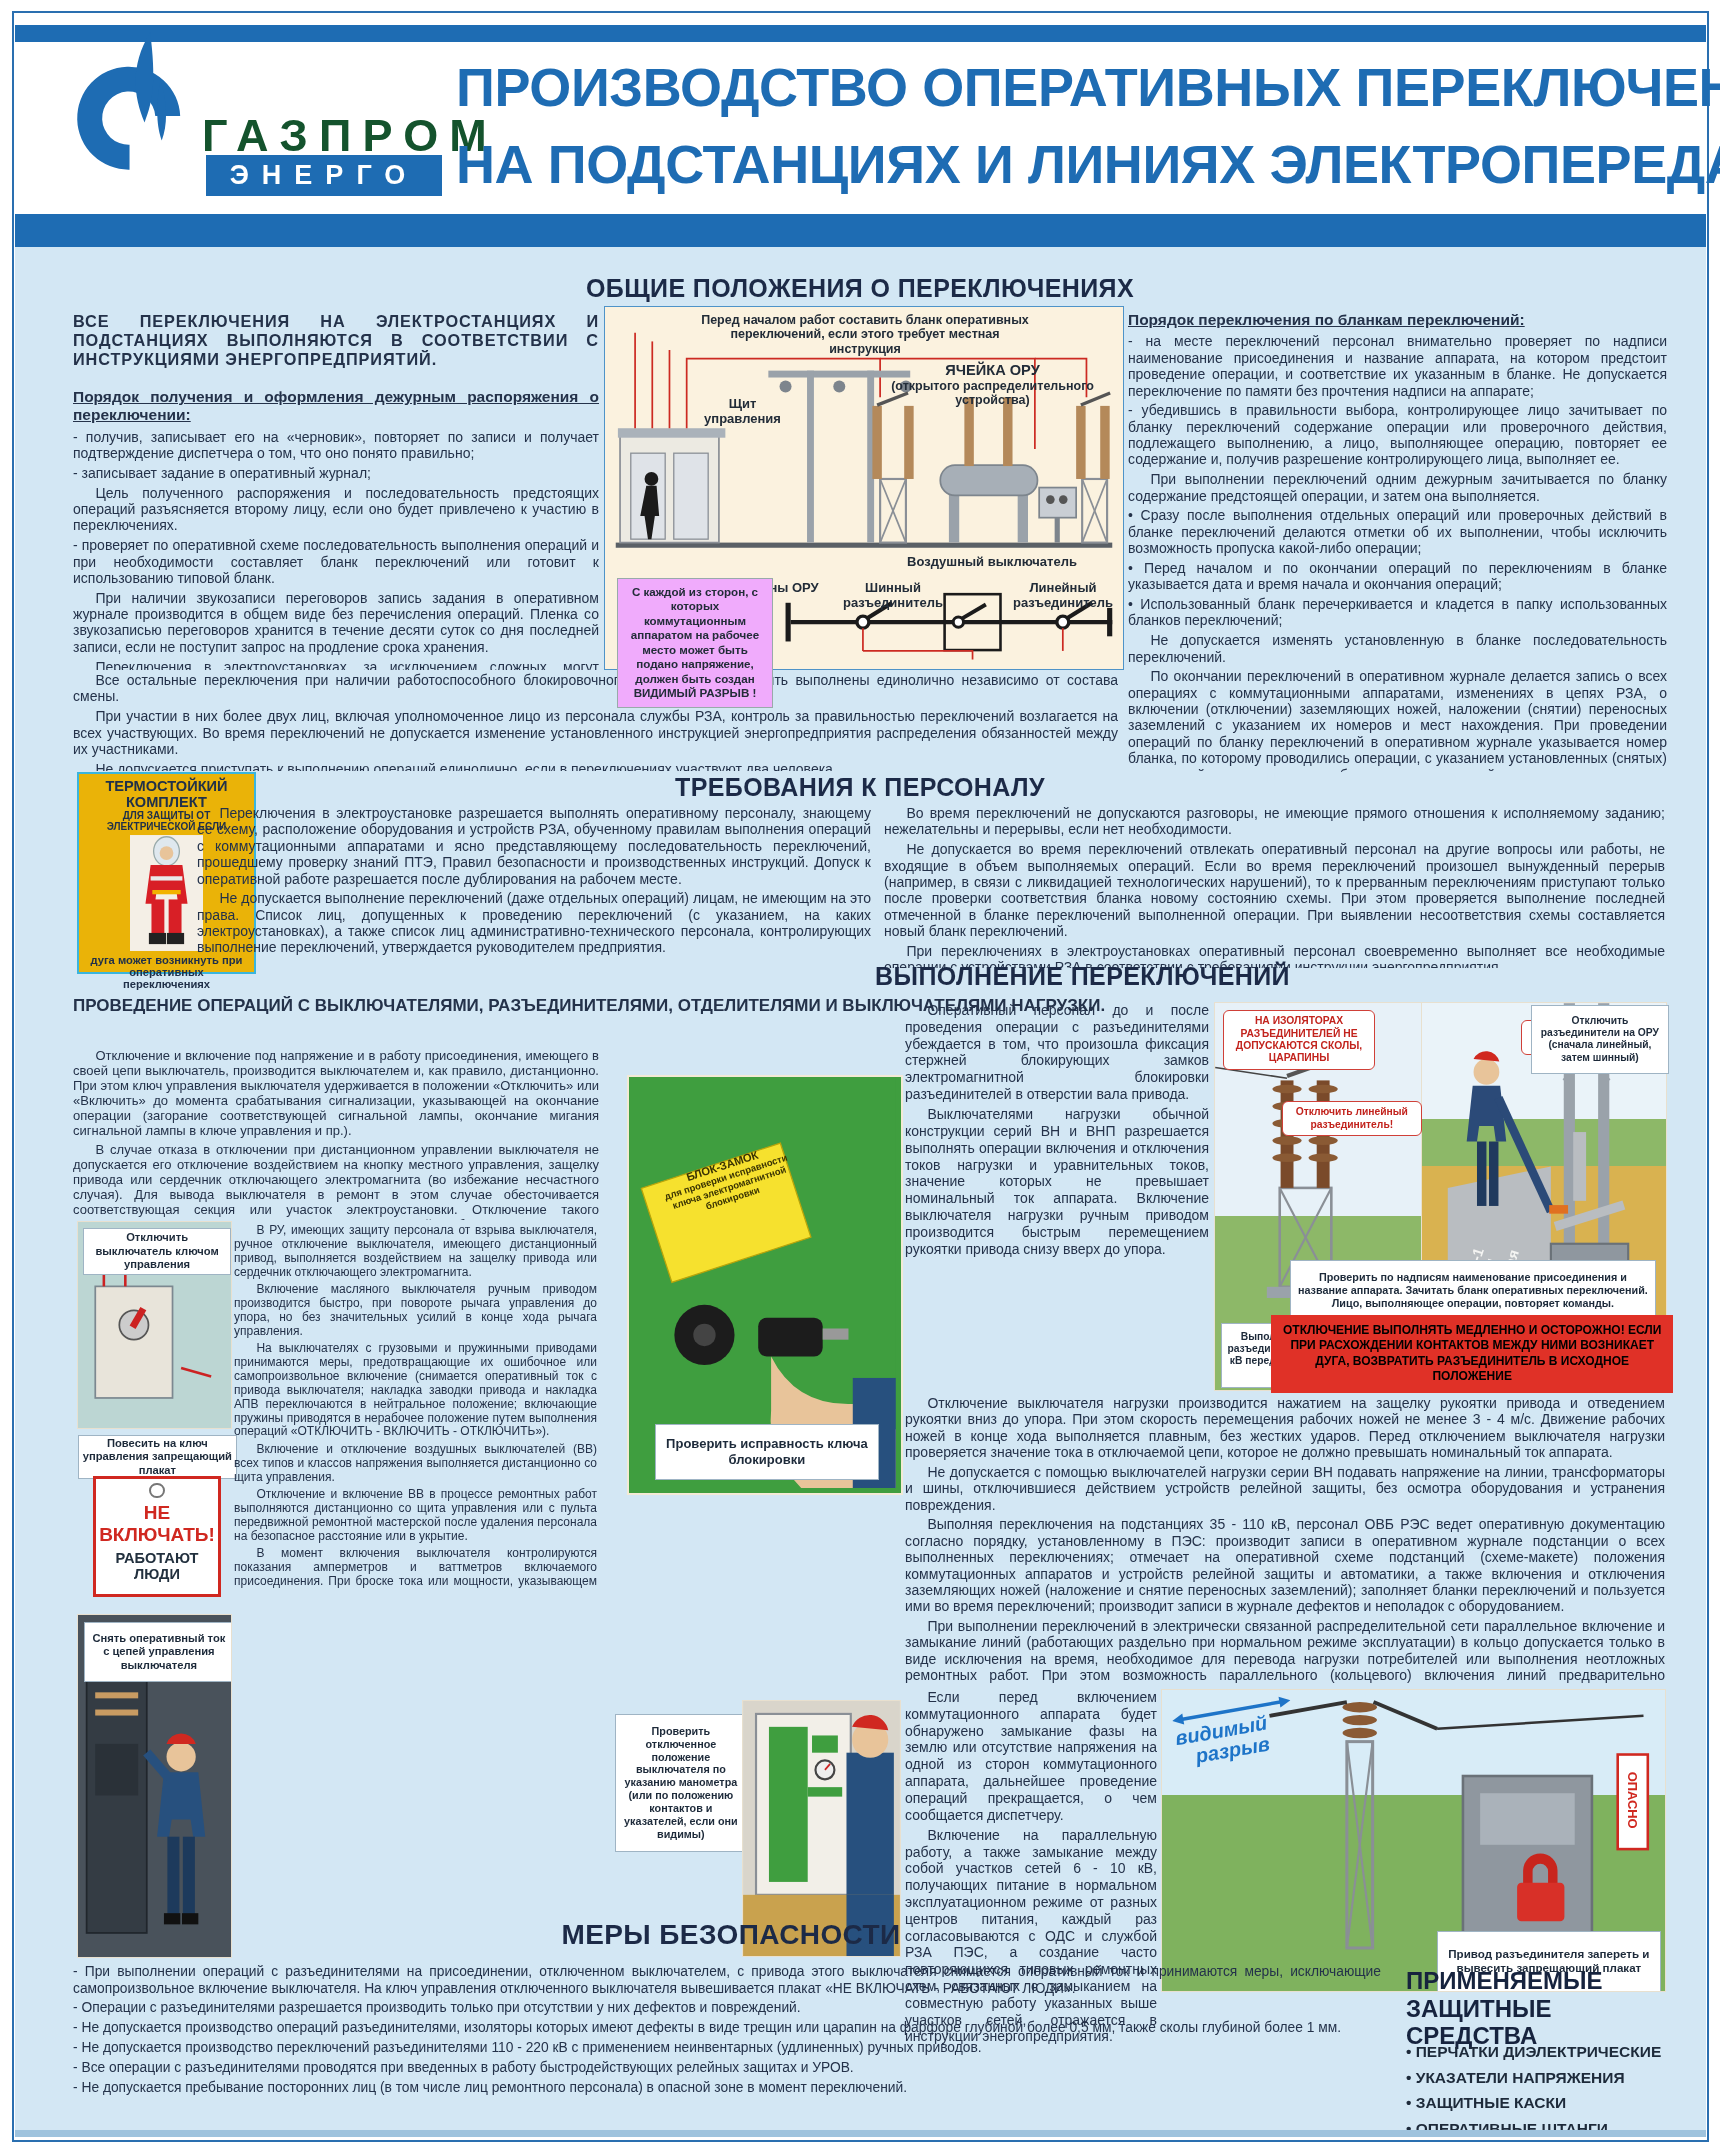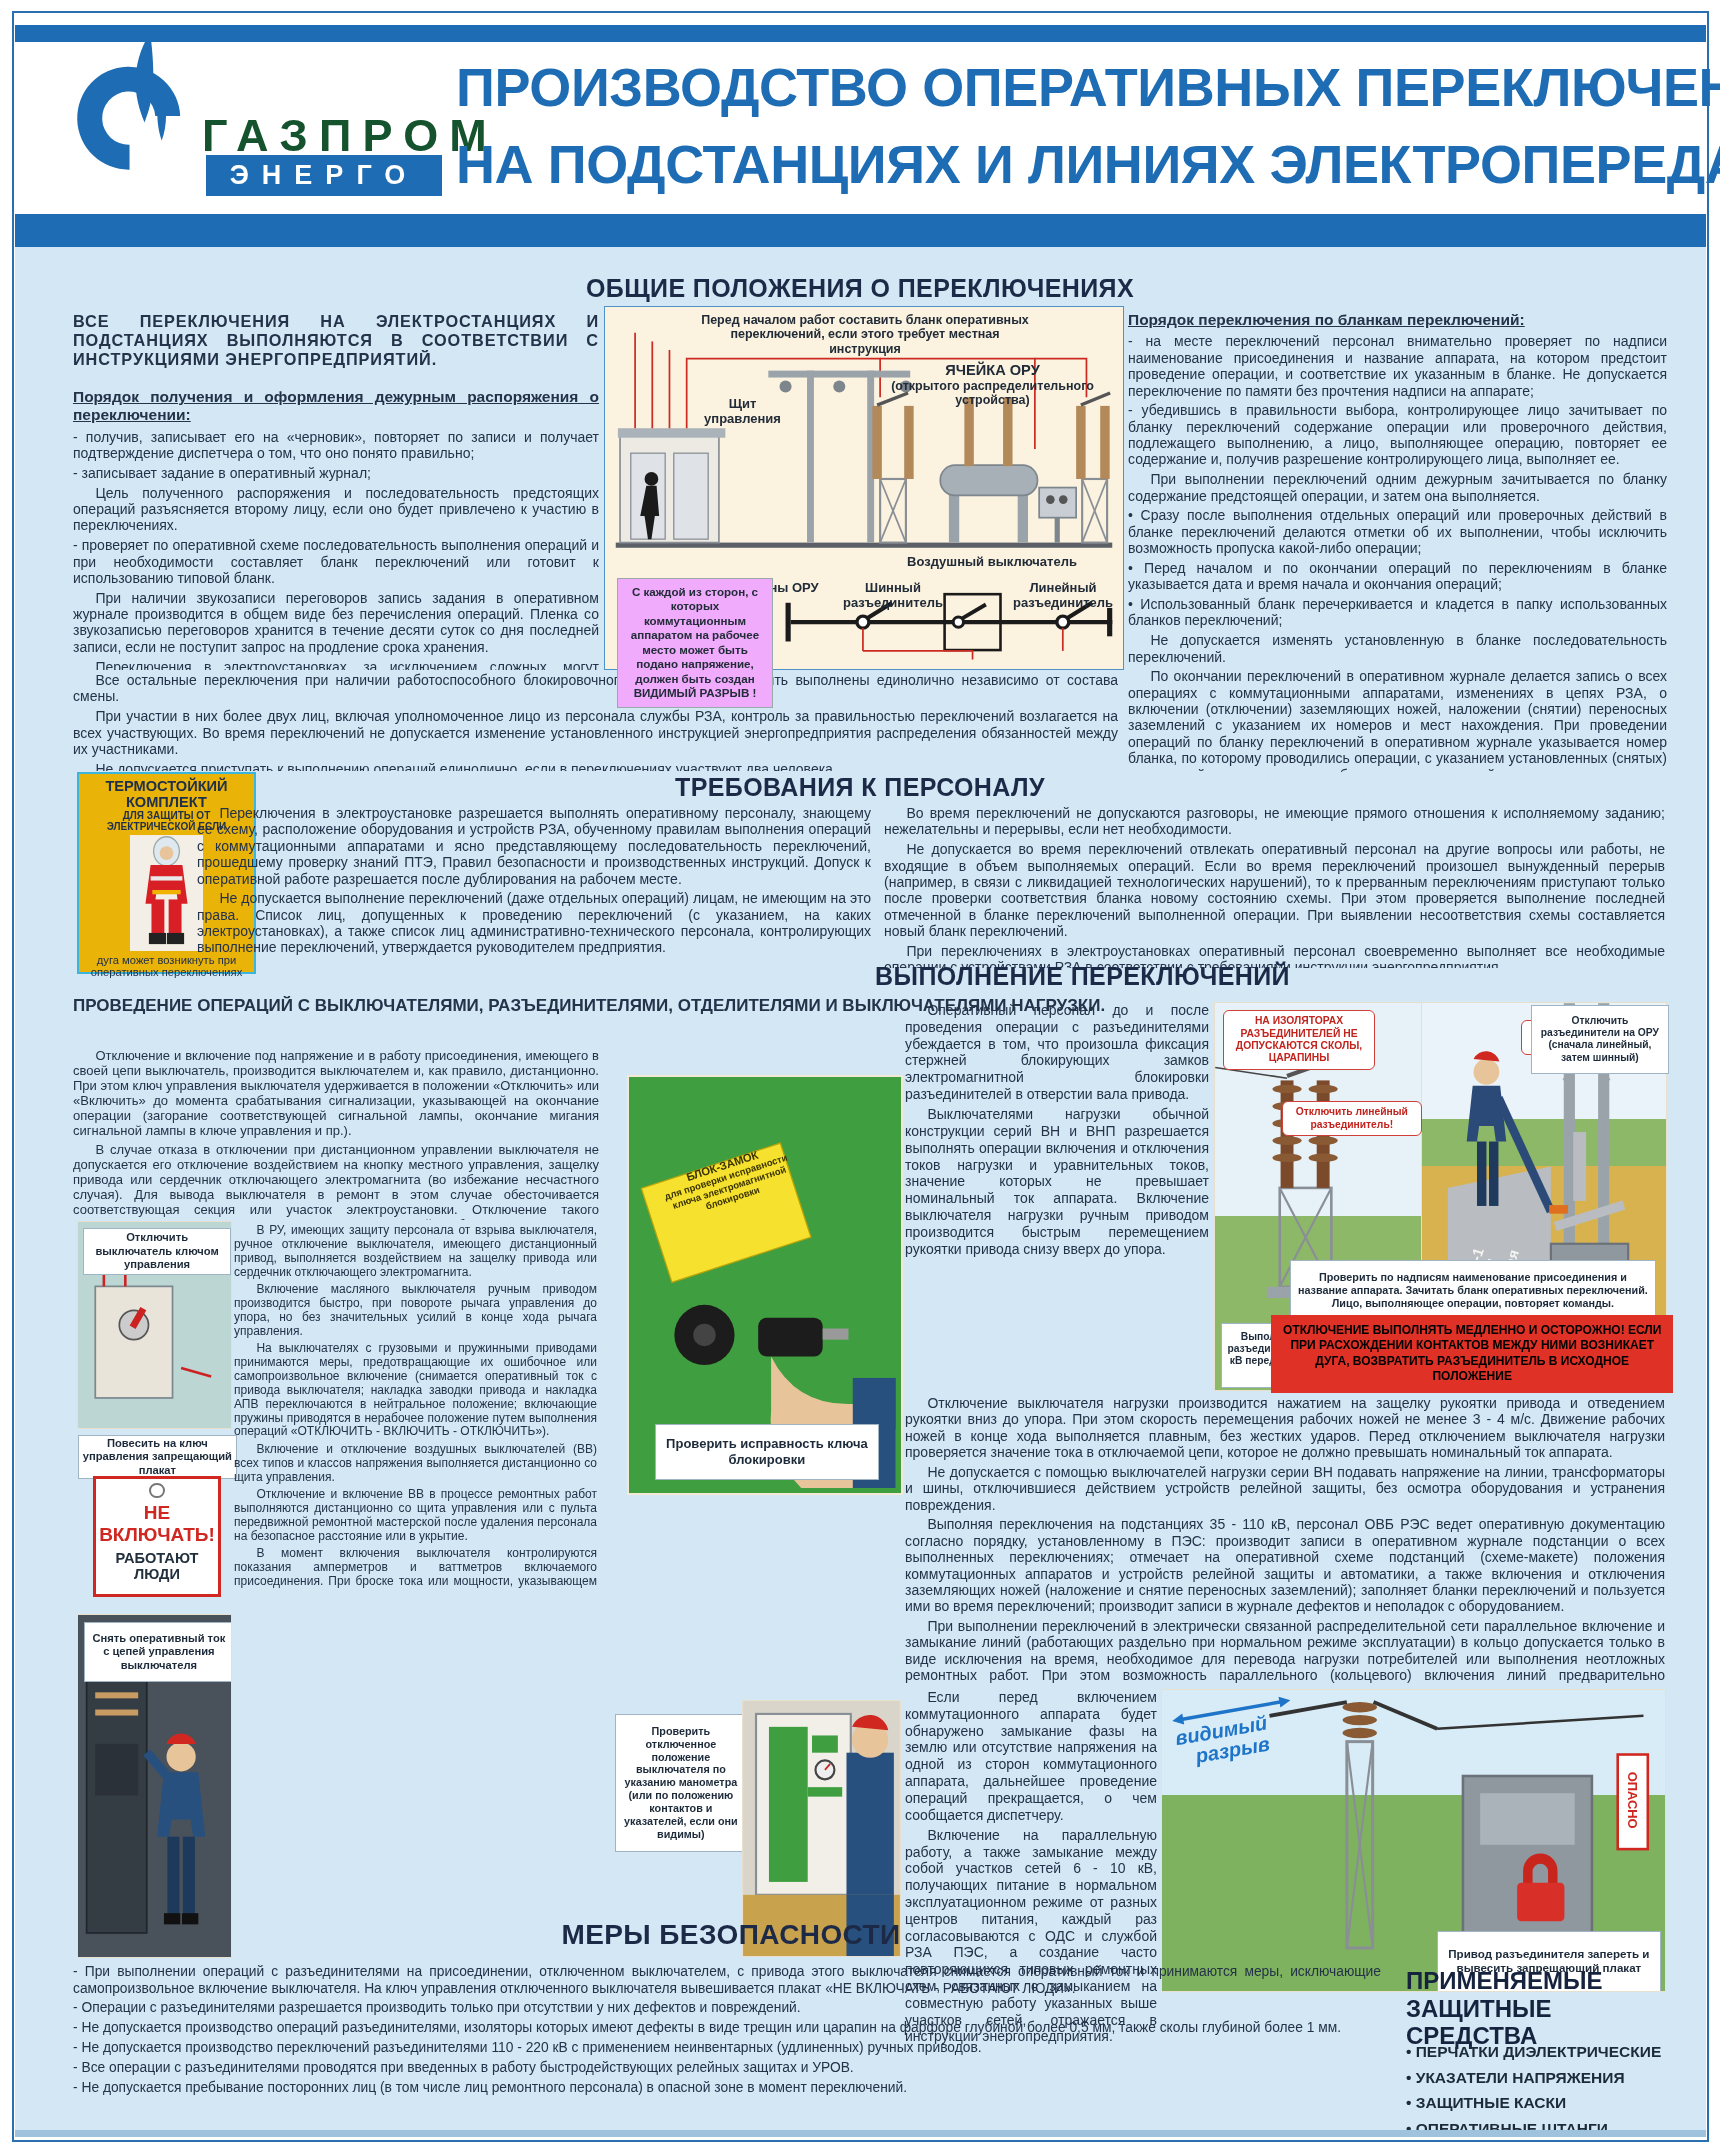--- a/index.html
+++ b/index.html
@@ -185,21 +185,21 @@
       <ellipse cx="85" cy="38" rx="30" ry="34" fill="#dfe8ee" stroke="#9aa" stroke-width="3"></ellipse>
       <circle cx="85" cy="42" r="16" fill="#e8c49a"></circle>
       <path d="M48 70 h74 l12 90 h-22 l-4 -30 h-46 l-4 30 h-22 Z" fill="#d81f26"></path>
       <rect x="50" y="150" width="30" height="80" fill="#d81f26"></rect>
       <rect x="90" y="150" width="30" height="80" fill="#d81f26"></rect>
       <rect x="44" y="228" width="40" height="26" fill="#222"></rect>
       <rect x="86" y="228" width="40" height="26" fill="#222"></rect>
       <rect x="48" y="96" width="74" height="10" fill="#e9e9e9"></rect>
       <rect x="52" y="128" width="66" height="10" fill="#f2b200"></rect>
     </svg>
-    <div style="font-size:11.2px;font-weight:400;color:#203049;margin-top:3.4px;padding:0 6px;">дуга может возникнуть при оперативных переключениях</div>
+    <div style="font-size:11.2px;font-weight:700;color:#203049;margin-top:3.4px;padding:0 6px;">дуга может возникнуть при оперативных переключениях</div>
   </div>
 
   <div class="txt" style="left:197px;top:805px;width:674px;height:163px;font-size:14px;line-height:1.17;">
     <div>
         <div class="par">Переключения в электроустановке разрешается выполнять оперативному персоналу, знающему ее схему, расположение оборудования и устройств РЗА, обученному правилам выполнения операций с коммутационными аппаратами и ясно представляющему последовательность переключений, прошедшему проверку знаний ПТЭ, Правил безопасности и производственных инструкций. Допуск к оперативной работе разрешается после дублирования на рабочем месте.</div>
         <div class="par">Не допускается выполнение переключений (даже отдельных операций) лицам, не имеющим на это права. Список лиц, допущенных к проведению переключений (с указанием, на каких электроустановках), а также список лиц административно-технического персонала, контролирующих выполнение переключений, утверждается руководителем предприятия.</div>
       </div>
   </div>
   <div class="txt" style="left:884px;top:805px;width:781px;height:163px;font-size:14px;line-height:1.17;">
     <div>

